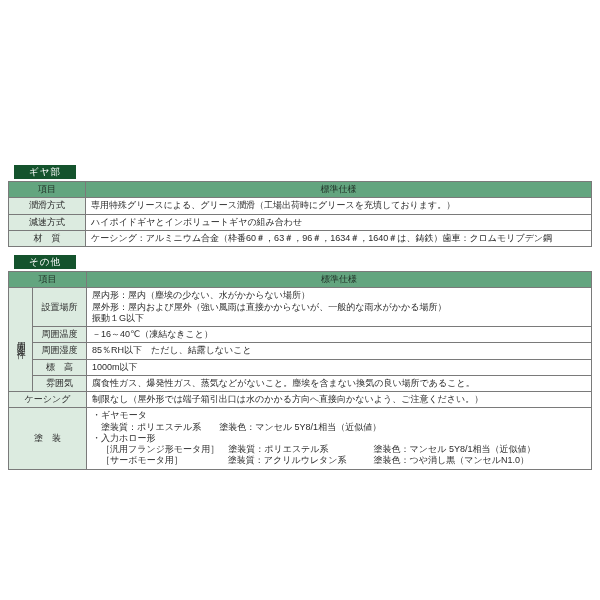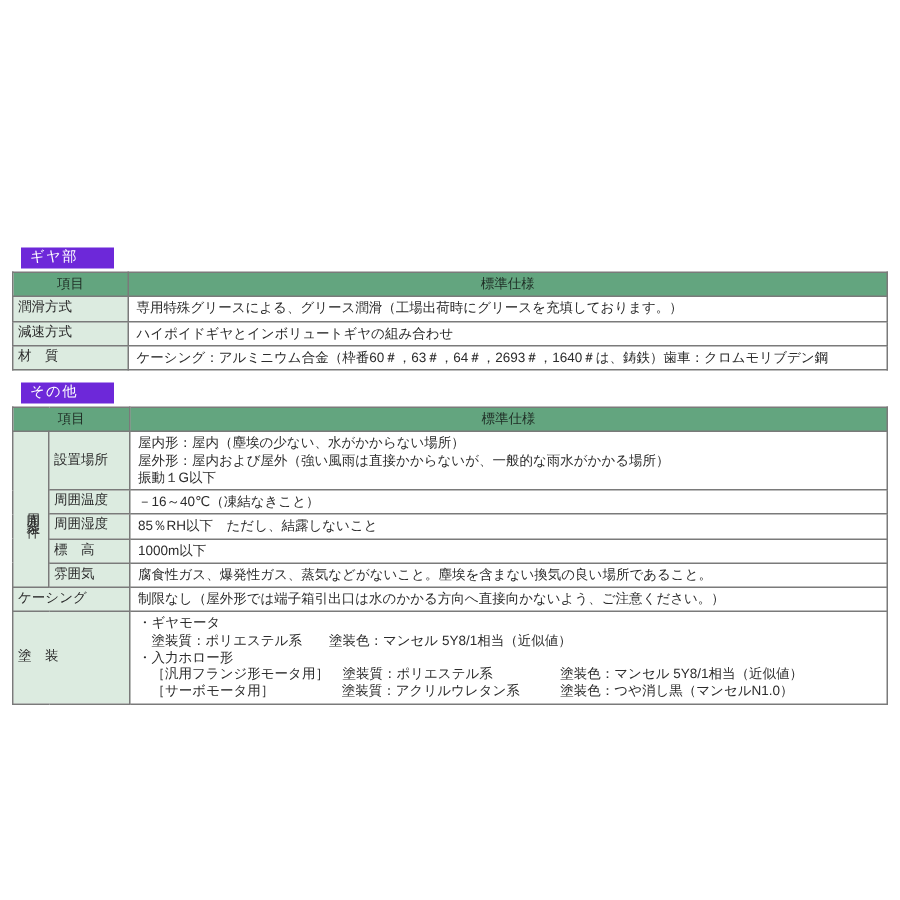--- a/index.html
+++ b/index.html
@@ -1,30 +1,30 @@
 <!DOCTYPE html>
 <html lang="ja"><head>
 <meta charset="utf-8">
 <style>
   html,body{margin:0;padding:0;background:#ffffff;width:600px;height:600px;overflow:hidden;
     font-family:"Liberation Sans","DejaVu Sans",sans-serif;color:#333;}
   .page{position:relative;width:600px;height:600px;background:#fff;}
   .content{position:absolute;top:161px;left:8px;width:584px;}
 
-  .section-tab{display:inline-block;background:#6d28d9;color:#ffffff;font-size:9.5px;
-    line-height:14px;height:14px;min-width:62px;margin-left:6px;
+  .section-tab{display:inline-block;background:#14532d;color:#ffffff;font-size:9.5px;
+    line-height:14px;height:14px;min-width:62px;text-align:center;margin-left:6px;
     padding:0 6px;box-sizing:border-box;letter-spacing:1px;}
 
   table{border-collapse:collapse;width:584px;table-layout:fixed;margin-top:2px;}
   table,td,th{border:1px solid #7a7a7a;}
   table{border:1.5px solid #4a4a4a;padding-left:18px;}
   th,td{font-size:9px;font-weight:normal;line-height:1.25;vertical-align:middle;
     padding:2px 3px;box-sizing:border-box;color:#2b2b2b;}
   th.hdr{background:#63a57f;text-align:center;color:#1f2d25;}
-  td.lbl{background:#dcebe0;text-align:left;font-family:Liberation Mono, monospace;}
+  td.lbl{background:#dcebe0;text-align:center;}
   td.val{background:#ffffff;text-align:left;padding-left:5px;}
   .vert{writing-mode:vertical-rl;text-orientation:upright;letter-spacing:3px;
     margin:0 auto;display:block;}
   .line{white-space:pre-wrap;}
   .mt-sec2{margin-top:8px;}
   col.c-item1{width:77px;}
   col.c-group{width:24px;}
   col.c-sub{width:54px;}
 </style>
 </head>
@@ -49,21 +49,21 @@
       <tr>
         <td class="lbl">潤滑方式</td>
         <td class="val">専用特殊グリースによる、グリース潤滑（工場出荷時にグリースを充填しております。）</td>
       </tr>
       <tr>
         <td class="lbl">減速方式</td>
         <td class="val">ハイポイドギヤとインボリュートギヤの組み合わせ</td>
       </tr>
       <tr>
         <td class="lbl">材　質</td>
-        <td class="val">ケーシング：アルミニウム合金（枠番60＃，63＃，64＃，2693＃，1640＃は、鋳鉄）歯車：クロムモリブデン鋼</td>
+        <td class="val">ケーシング：アルミニウム合金（枠番60＃，63＃，96＃，1634＃，1640＃は、鋳鉄）歯車：クロムモリブデン鋼</td>
       </tr>
     </tbody>
       </table>
 
     
     <div class="section-tab mt-sec2">その他</div>
 
     <table>
       <colgroup>
           <col class="c-group">

